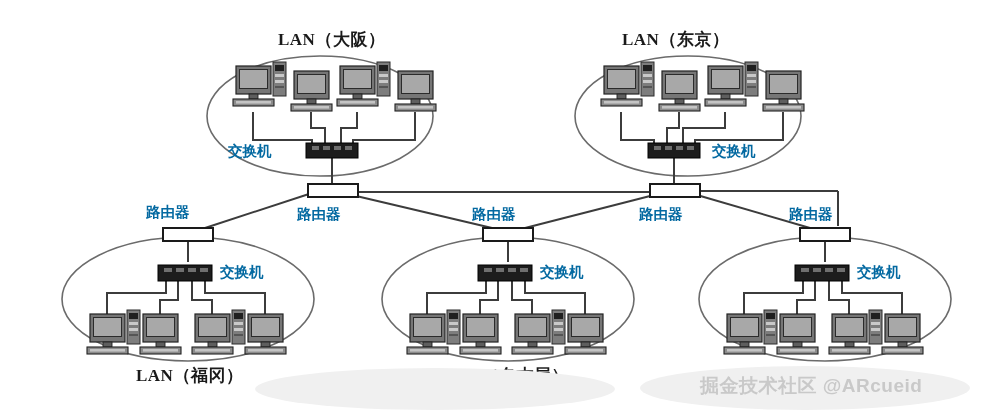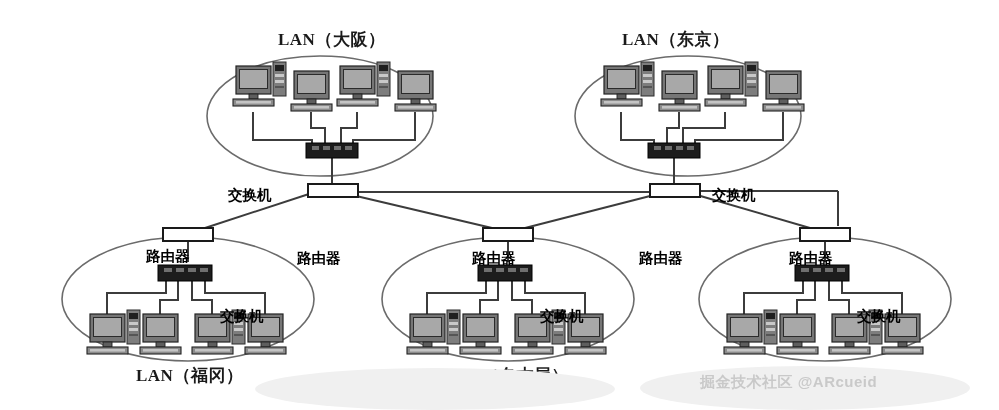--- a/index.html
+++ b/index.html
@@ -28,28 +28,27 @@
     font-size: 17px;
     font-weight: bold;
     color: #1a1a1a;
     white-space: nowrap;
     letter-spacing: 0.5px;
   }
   .dev-label {
     position: absolute;
     font-size: 14.5px;
     font-weight: bold;
-    color: #000000;
+    color: #0369a1;
     white-space: nowrap;
     font-family: "Liberation Sans", "DejaVu Sans", sans-serif;
-    margin-top: 44px;
   }
   .watermark {
     position: absolute;
-    font-size: 15px;
+    font-size: 19px;
     font-weight: bold;
     color: #c9c9c9;
     white-space: nowrap;
     font-family: "Liberation Sans", "DejaVu Sans", sans-serif;
     letter-spacing: 0.5px;
   }
   .wm-blob {
     position: absolute;
     background: #f0f0f0;
     border-radius: 50%;

